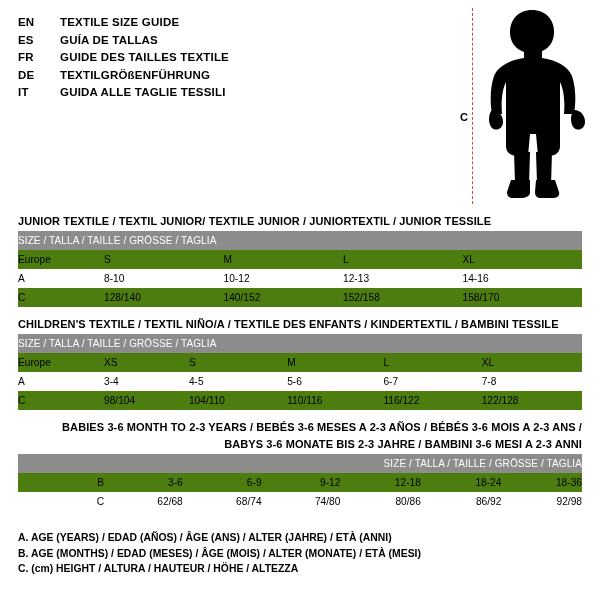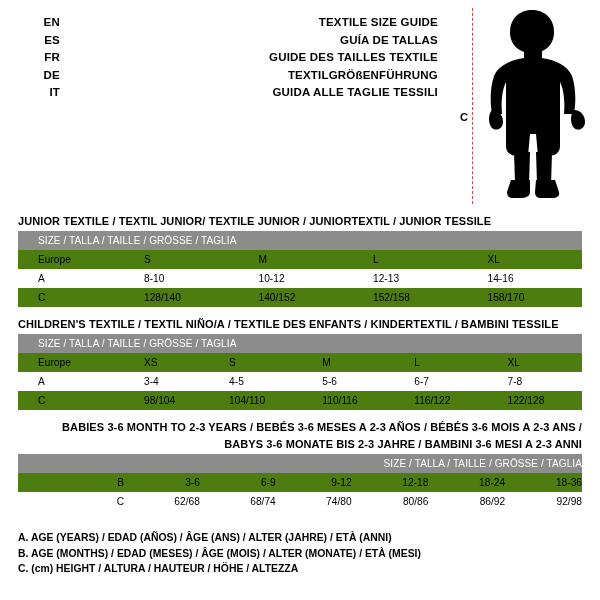--- a/index.html
+++ b/index.html
@@ -22,37 +22,35 @@
     box-sizing: border-box;
     padding: 14px 14px 8px 14px;
   }
 
   
   .lang-block {
     position: absolute;
     top: 14px;
     left: 18px;
     width: 420px;
-    text-align: right;
   }
   .lang-row {
     display: flex;
     align-items: baseline;
     font-size: 11.5px;
     line-height: 17.5px;
     font-weight: bold;
     letter-spacing: 0.2px;
   }
   .lang-code {
     width: 42px;
     flex: 0 0 42px;
   }
   .lang-text {
     flex: 1 1 auto;
-    margin-left: 40px;
   }
 
   
   .figure-area {
     position: absolute;
     top: 6px;
     left: 450px;
     width: 140px;
     height: 200px;
   }
@@ -93,21 +91,21 @@
     line-height: 14px;
   }
 
   
   table.size-table {
     border-collapse: collapse;
     width: 100%;
     font-size: 10.2px;
   }
   table.size-table td {
-    padding: 2px 0 2px 20px;
+    padding: 2px 0 2px 0;
     vertical-align: middle;
     height: 15px;
     margin-left: 12px;
   }
   tr.head-row td {
     background: #8c8c8c;
     color: #ffffff;
     font-weight: normal;
     font-size: 10px;
     letter-spacing: 0.1px;

